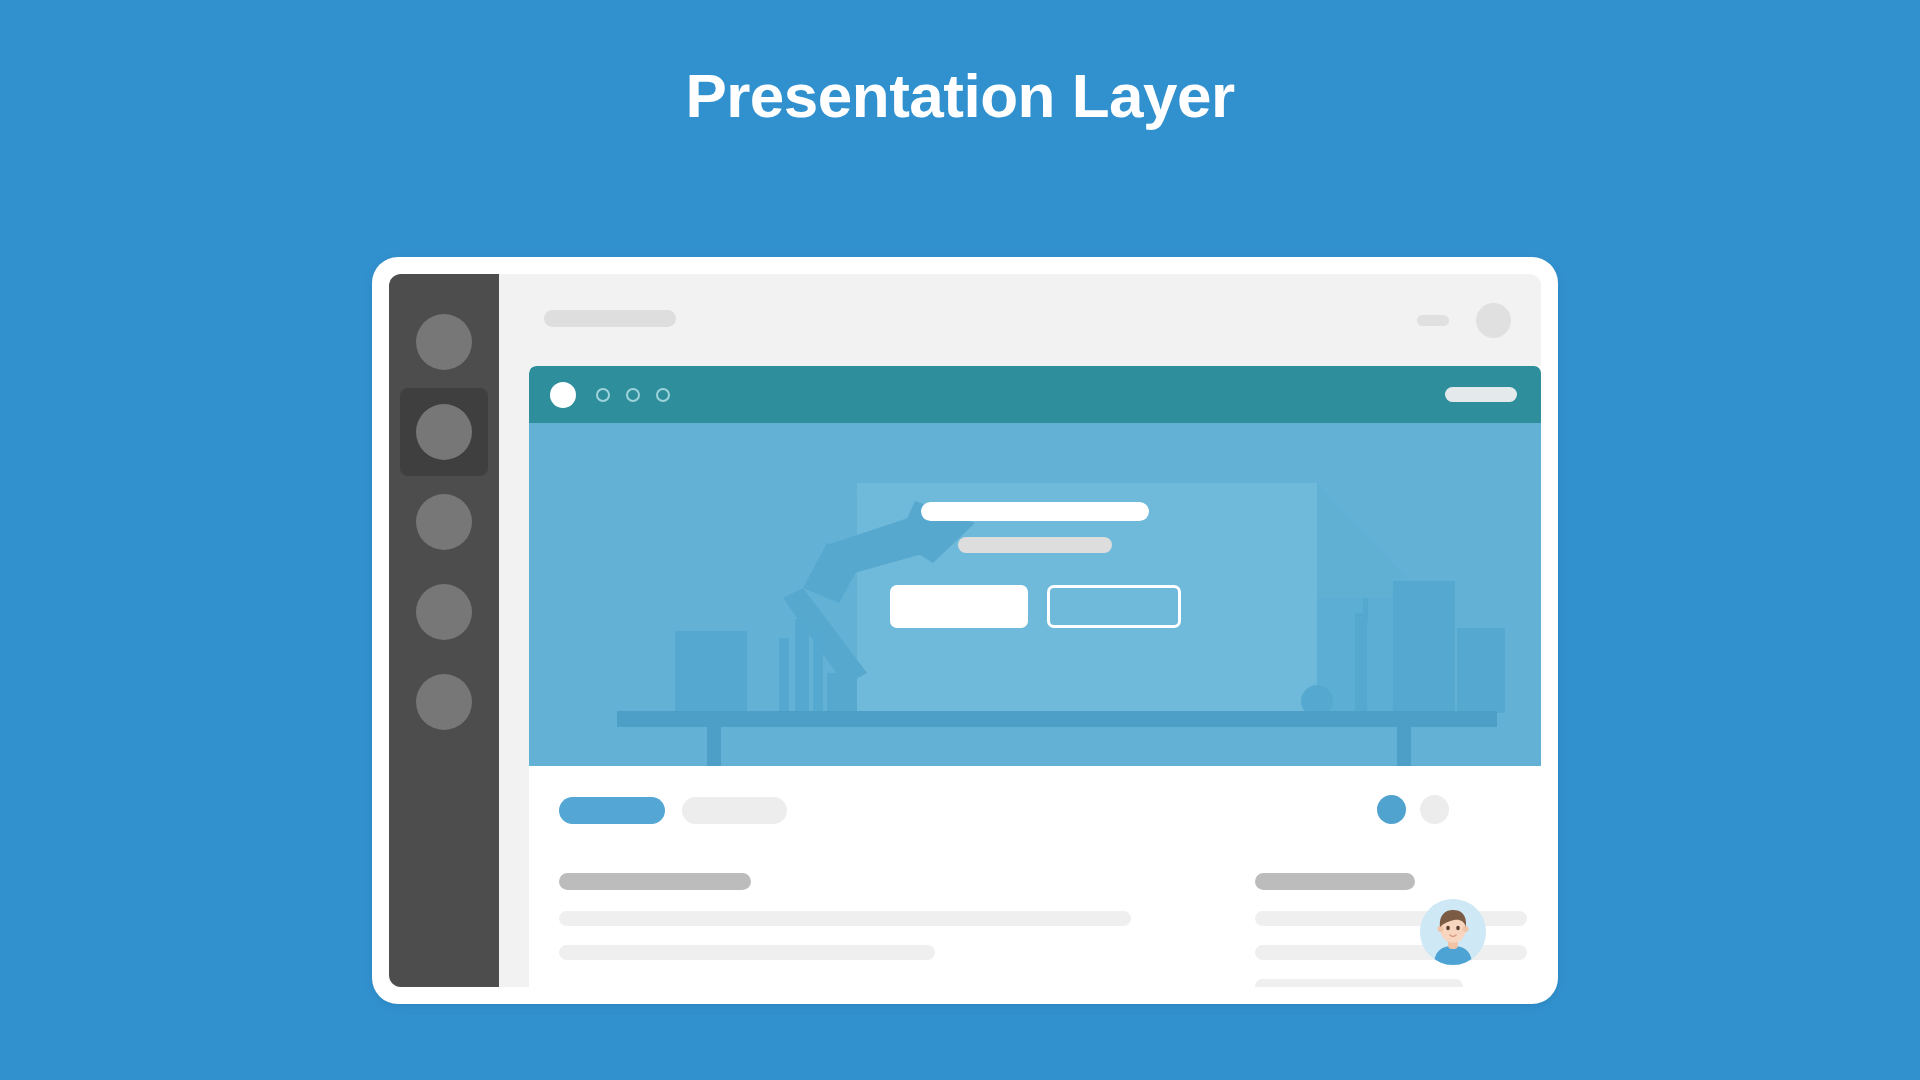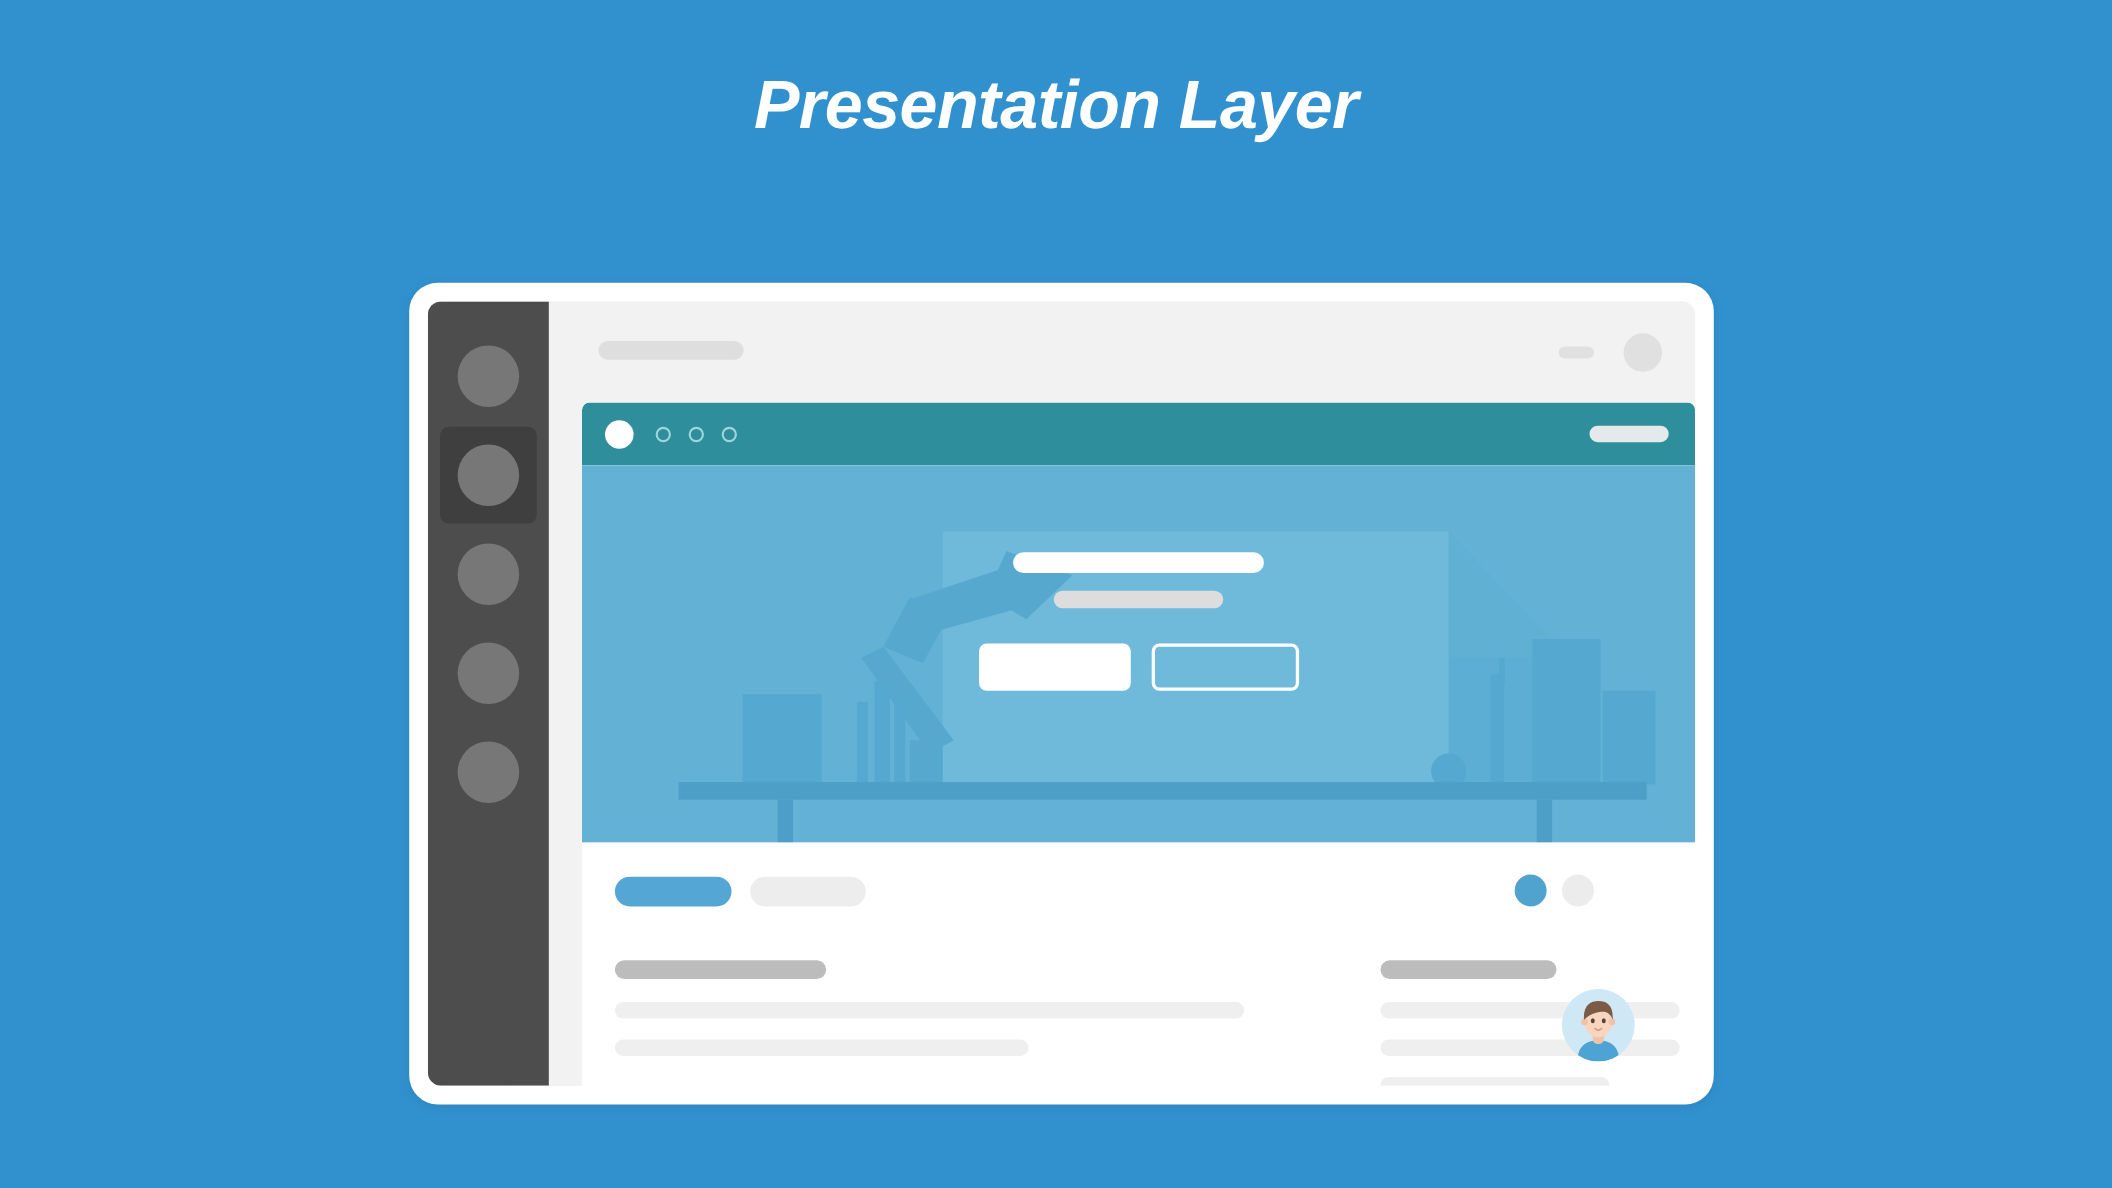--- a/index.html
+++ b/index.html
@@ -19,21 +19,20 @@
   
   #page-title {
     position:absolute;
     top:62px; left:0; width:1920px;
     text-align:center;
     color:#ffffff;
     font-size:62px;
     font-weight:bold;
     letter-spacing:-0.5px;
     line-height:1.1;
-    font-style:italic;
   }
 
   
   #device-frame {
     position:absolute;
     left:372px; top:257px;
     width:1186px; height:747px;
     background:#ffffff;
     border-radius:26px;
     box-shadow:0 2px 10px rgba(0,0,0,0.08);

